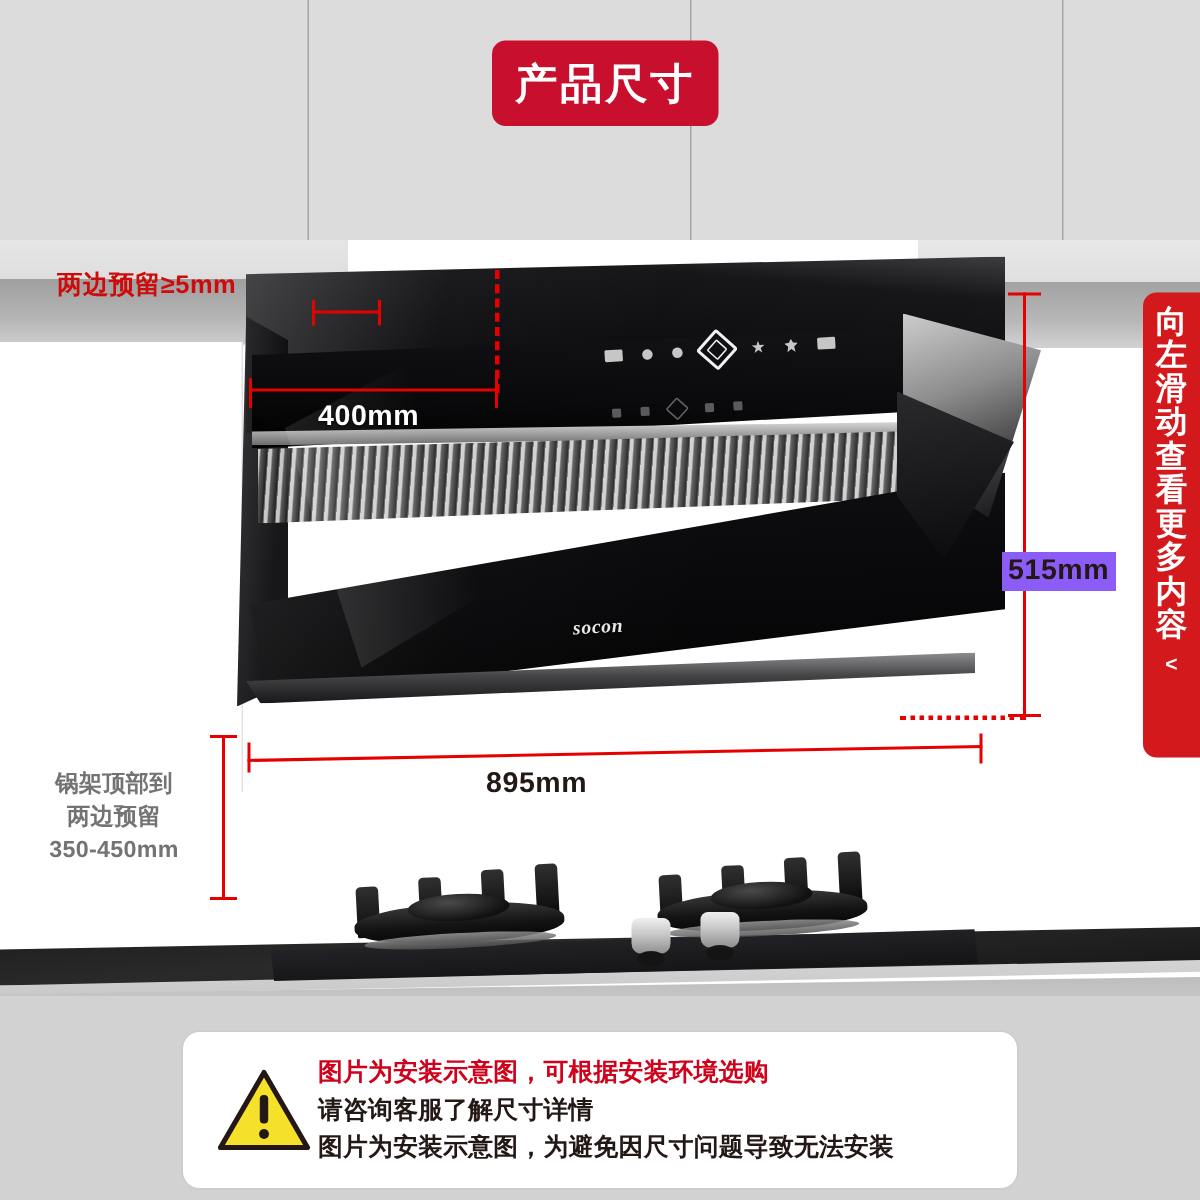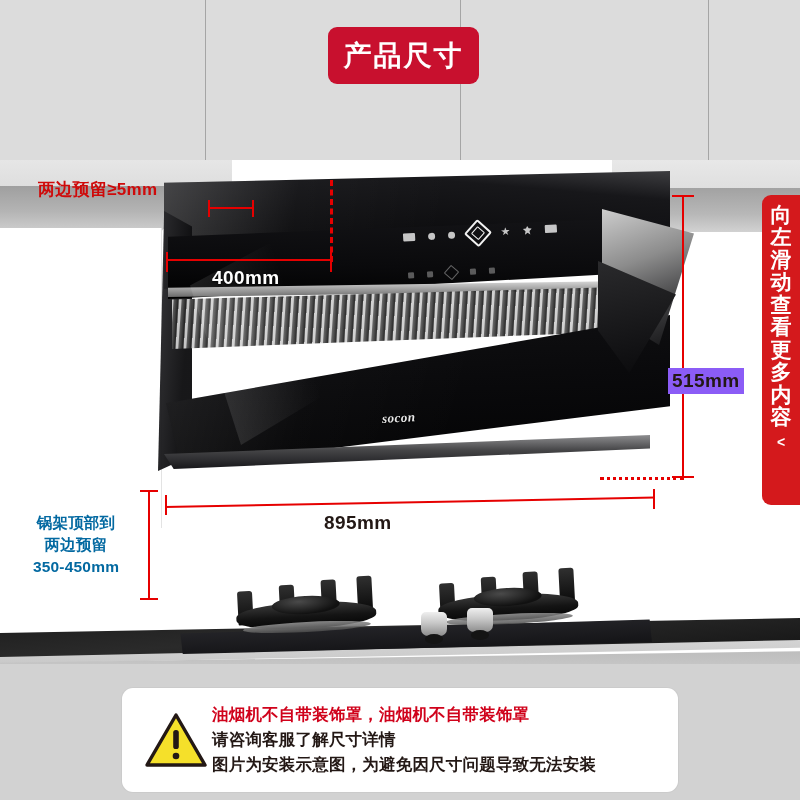--- a/index.html
+++ b/index.html
@@ -229,21 +229,21 @@
   }
   .label-white {
     position:absolute; color:#ffffff; font-weight:700; white-space:nowrap;
     font-size:17px; letter-spacing:.4px; text-shadow:0 1px 2px rgba(0,0,0,.75);
   }
   .label-red {
     position:absolute; color:#cf0a0a; font-weight:700; white-space:nowrap;
     font-size:17px; letter-spacing:.3px;
   }
   .label-block {
-    position:absolute; color:#0369a1; font-weight:700; text-align:center;
+    position:absolute; color:#737373; font-weight:700; text-align:center;
     font-size:15.5px; line-height:1.42; letter-spacing:.2px;
   }
 
   
   #title-badge {
     position:absolute; left:328px; top:27px; width:151px; height:57px;
     background:#c8102e; border-radius:9px;
     display:flex; align-items:center; justify-content:center;
   }
   #title-badge span {
@@ -418,19 +418,19 @@
 
   <div id="notice">
     <div id="warning-icon">
       <svg width="62" height="56" viewBox="0 0 62 56" aria-hidden="true">
         <path d="M31 3 L60 53 L2 53 Z" fill="#f5e02a" stroke="#231815" stroke-width="3.4" stroke-linejoin="round"></path>
         <rect x="28.2" y="18" width="5.6" height="19" rx="2.6" fill="#231815"></rect>
         <circle cx="31" cy="44" r="3.3" fill="#231815"></circle>
       </svg>
     </div>
     <div id="notice-lines">
-      <div class="notice-line first">油烟机不自带装饰罩，油烟机不自带装饰罩</div>
+      <div class="notice-line first">图片为安装示意图，可根据安装环境选购</div>
       <div class="notice-line">请咨询客服了解尺寸详情</div>
       <div class="notice-line">图片为安装示意图，为避免因尺寸问题导致无法安装</div>
     </div>
   </div>
 
 </div>
 
 </body></html>

